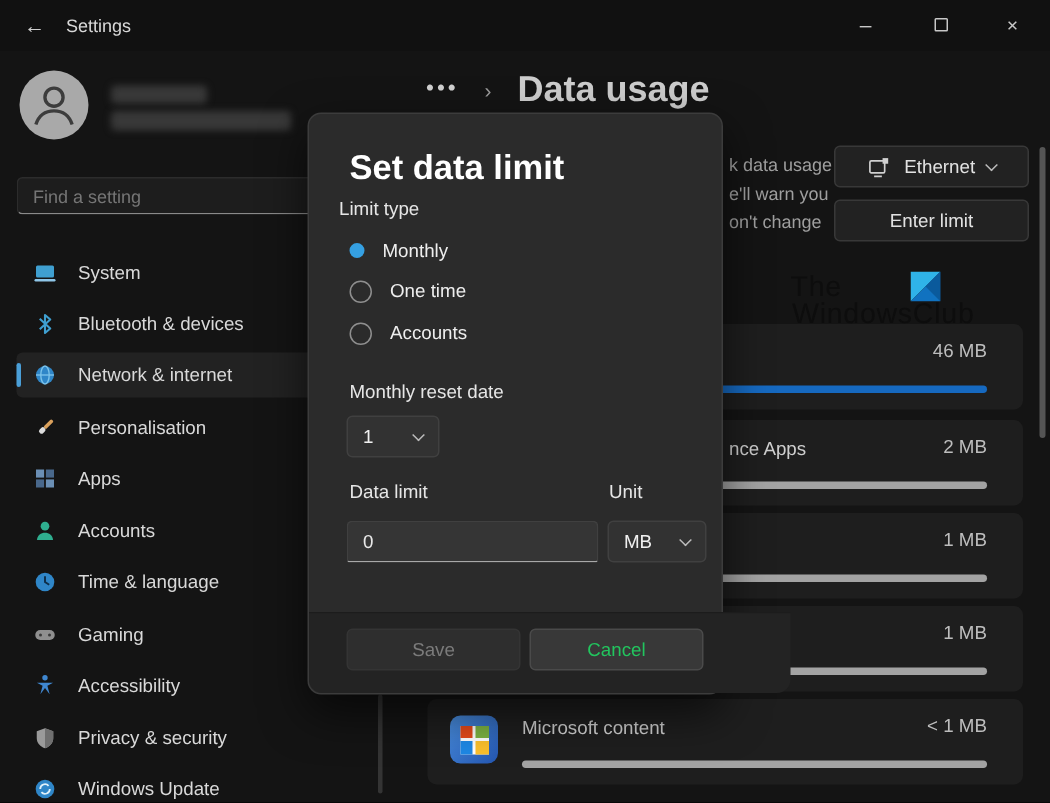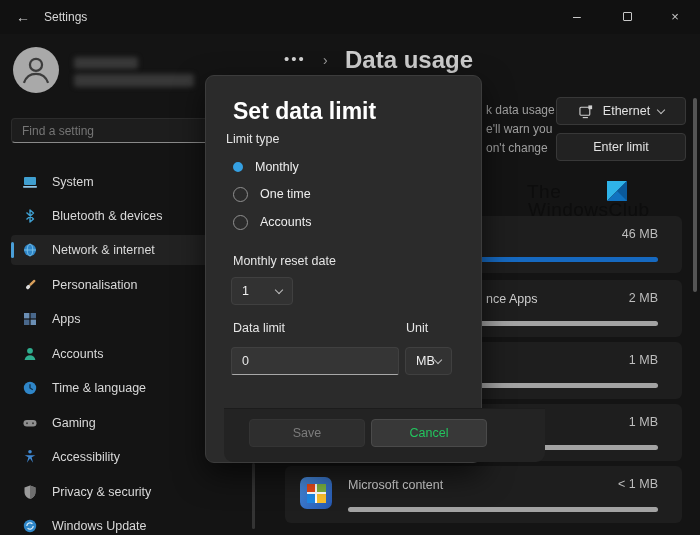--- a/index.html
+++ b/index.html
@@ -56,21 +56,21 @@
   #dialog{left:205px;top:75px;width:277px;height:388px;background:#2b2b2b;border:1px solid #3c3c3c;border-radius:9px;box-shadow:0 12px 30px rgba(0,0,0,.6);z-index:10;}
   .dlg{position:absolute;}
   .dlg-title{left:27px;top:22px;font-size:23px;font-weight:700;color:#fff;}
   .dlg-label{font-size:12.5px;color:#e6e6e6;}
   .radio-row{left:27px;display:flex;align-items:center;gap:12px;height:18px;}
   .radio{width:15px;height:15px;border:1px solid #8f8f8f;border-radius:50%;background:transparent;flex:0 0 auto;}
   .radio.selected{width:7px;height:7px;border:5px solid #35a0e2;background:#0e0e0e;}
   .radio-label{font-size:12.5px;color:#eee;text-align:center;}
   .dd{background:#323232;border:1px solid #404040;border-radius:4px;display:flex;align-items:center;justify-content:space-between;padding:0 10px;color:#f0f0f0;font-size:12.5px;}
   .txtfield{left:25px;top:271px;width:168px;height:28px;background:#353535;border:1px solid #404040;border-bottom:1.5px solid #a8a8a8;border-radius:4px 4px 2px 2px;color:#e8e8e8;font-size:12.5px;padding:0 10px;outline:none;}
-  #dlg-footer{left:0;top:332px;width:321px;height:54px;background:#232323;border-top:1px solid #1c1c1c;border-radius:0 0 9px 9px;margin-left:18px;}
+  #dlg-footer{left:0;top:332px;width:321px;height:54px;background:#232323;border-top:1px solid #1c1c1c;border-radius:0 0 9px 9px;}
   .dlg-btn{position:absolute;top:10px;width:116px;height:28px;border-radius:4px;font-size:12.5px;display:flex;align-items:center;justify-content:center;}
   #save-btn{left:25px;background:#2e2e2e;border:1px solid #343434;color:#7b7b7b;}
   #cancel-btn{left:147px;background:#383838;border:1px solid #4a4a4a;color:#22c55e;}
 </style>
 </head>
 <body>
 
 <div id="win">
 
   <div class="abs" id="titlebar"></div>
@@ -272,21 +272,21 @@
 
     <div class="dlg dlg-label" style="left:27px;top:178px">Monthly reset date</div>
     <div class="dlg dd" style="left:25px;top:201px;width:62px;height:28px">
       <span>1</span>
       <span class="chev"></span>
     </div>
 
     <div class="dlg dlg-label" style="left:27px;top:245px">Data limit</div>
     <div class="dlg dlg-label" style="left:200px;top:245px">Unit</div>
     <input class="dlg txtfield" value="0" style="">
-    <div class="dlg dd" style="left:199px;top:271px;width:47px;height:28px">
+    <div class="dlg dd" style="left:199px;top:271px;width:66px;height:28px">
       <span>MB</span>
       <span class="chev"></span>
     </div>
 
     <div class="dlg" id="dlg-footer">
       <div class="dlg-btn" id="save-btn">
           <span>Save</span>
         </div>
       <div class="dlg-btn" id="cancel-btn">
           <span>Cancel</span>

